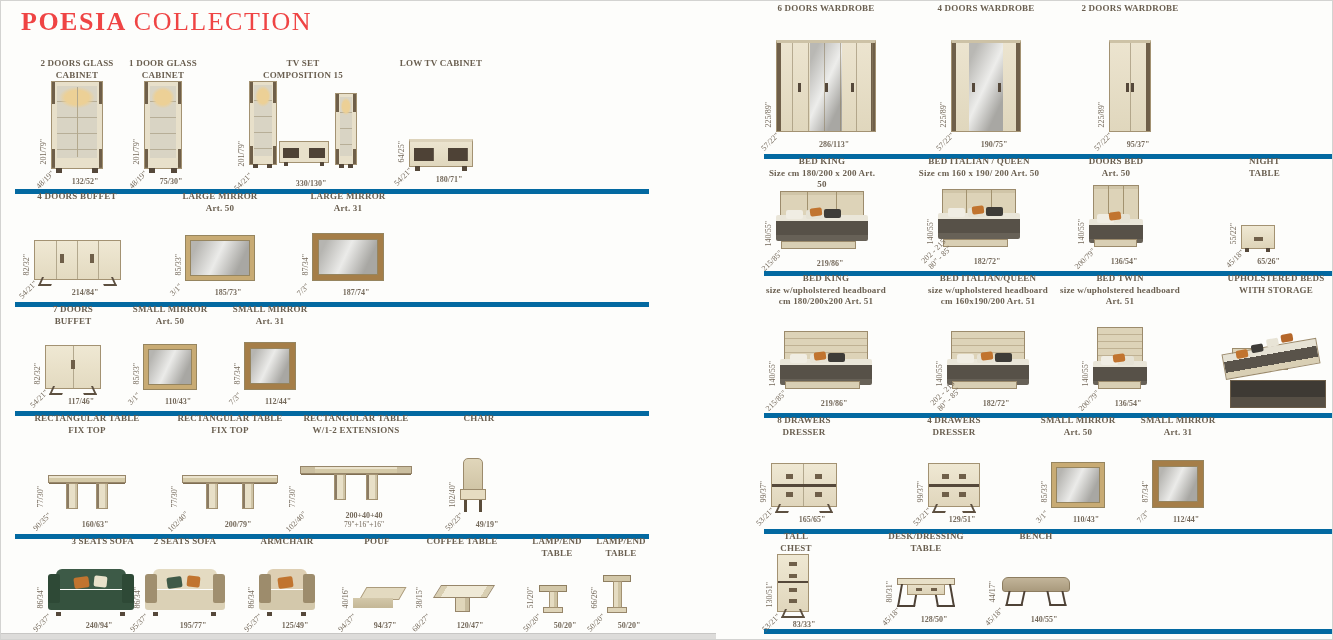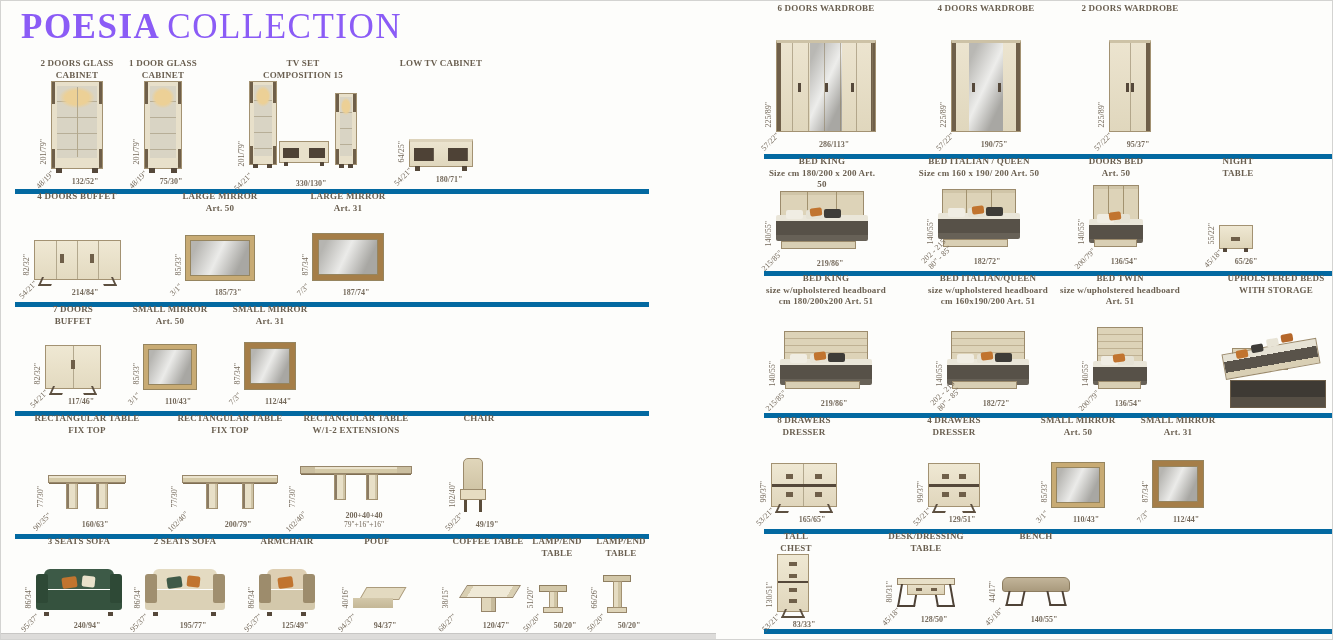--- a/index.html
+++ b/index.html
@@ -3,21 +3,21 @@
 <meta charset="utf-8">
 <style>
 :root{
   --cr:#eae2cc; --cr2:#ddd3b8; --bd:#a39272; --dk:#6f5f49; --dk2:#55483a;
   --seam:#b3a88d; --txt:#6a5f50; --dim:#756a5c;
   --mir:linear-gradient(115deg,#b6b5b1 12%,#ebebe9 46%,#a8a7a3 80%);
 }
 html,body{margin:0;padding:0;background:#fff}
 .page{position:relative;width:1333px;height:640px;background:#fdfdfb;border:1px solid #d3d3d1;
   box-sizing:border-box;overflow:hidden;font-family:"Liberation Serif",serif}
-.brand{position:absolute;left:20px;top:6px;font-size:35px;letter-spacing:1.5px;color:#8b5cf6;white-space:nowrap}
+.brand{position:absolute;left:20px;top:6px;font-size:26px;letter-spacing:1.5px;color:#ef4444;white-space:nowrap}
 .brand .bold{font-weight:bold}
 .brand .reg{font-weight:normal;margin-left:7px}
 .column{position:absolute}
 .row{position:absolute;left:0;right:0;border-bottom:5px solid #0369a1}
 .row.noline{border-bottom:none}
 .item{position:absolute;top:2px;bottom:3px;display:flex;flex-direction:column;align-items:center}
 .ititle{font-size:9px;font-weight:bold;color:var(--txt);text-align:center;line-height:1.3;letter-spacing:.2px}
 .ititle span{display:block}
 .figbox{margin-top:auto;position:relative;margin-bottom:2px}
 .dimh{position:absolute;left:-12px;bottom:22px;writing-mode:vertical-rl;transform:rotate(180deg);
@@ -509,21 +509,21 @@
                 <i class="pa"></i>
               </div>
               <div class="dimd">
                 <span>59/23"</span>
               </div>
               <div class="dimw"><span>49/19"</span></div>
             </div>
           </div>
         </div>
         <div class="row noline" style="top: 478px; height: 101px;">
-          <div class="item" style="left: 9px; width: 110px;">
+          <div class="item" style="left: 9px; width: 110px; align-items: flex-end;">
             <div class="ititle">
               <span>3 SEATS SOFA</span>
             </div>
             <div class="figbox">
               <span class="dimh">86/34"</span>
               <div class="fig fig-sofa-3">
                 <i class="base"></i>
                 <i class="back"></i>
                 <i class="al"></i>
                 <i class="ar"></i>
@@ -581,21 +581,21 @@
             </div>
             <div class="figbox">
               <span class="dimh">40/16"</span>
               <div class="fig fig-pouf"></div>
               <div class="dimd">
                 <span>94/37"</span>
               </div>
               <div class="dimw"><span>94/37"</span></div>
             </div>
           </div>
-          <div class="item" style="left: 427px; width: 92px;">
+          <div class="item" style="left: 401px; width: 92px;">
             <div class="ititle">
               <span>COFFEE TABLE</span>
             </div>
             <div class="figbox">
               <span class="dimh">38/15"</span>
               <div class="fig fig-coffee-table"></div>
               <div class="dimd">
                 <span>68/27"</span>
               </div>
               <div class="dimw"><span>120/47"</span></div>
@@ -732,21 +732,21 @@
                 <i class="pil"></i>
                 <i class="pil2"></i>
                 <i class="ft"></i>
               </div>
               <div class="dimd">
                 <span>200/79"</span>
               </div>
               <div class="dimw"><span>136/54"</span></div>
             </div>
           </div>
-          <div class="item" style="left: 432px; width: 84px;">
+          <div class="item" style="left: 432px; width: 84px; align-items: flex-end;">
             <div class="ititle">
               <span>NIGHT</span>
               <span>TABLE</span>
             </div>
             <div class="figbox">
               <span class="dimh">55/22"</span>
               <div class="fig fig-night-table"></div>
               <div class="dimd">
                 <span>45/18"</span>
               </div>

